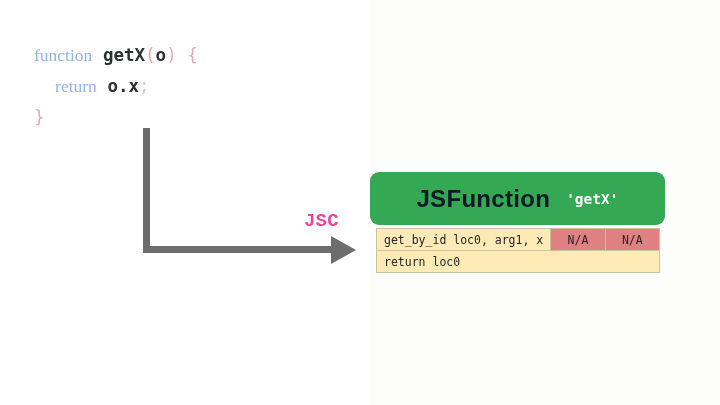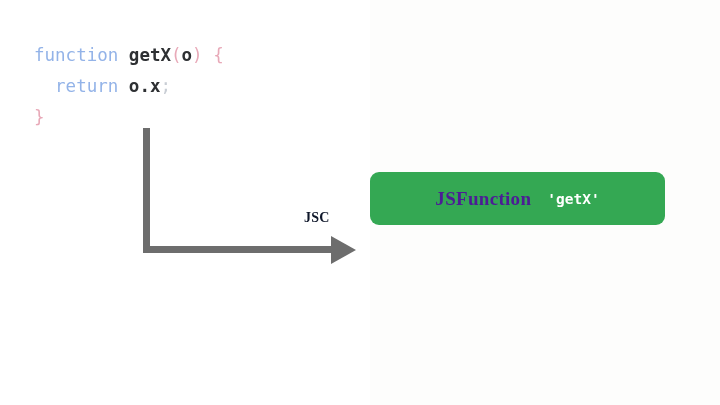--- a/index.html
+++ b/index.html
@@ -32,21 +32,21 @@
     position: absolute;
     left: 34px;
     top: 40px;
     font-family: "DejaVu Sans Mono", "Liberation Mono", monospace;
     font-size: 17.5px;
     line-height: 31px;
     white-space: pre;
     letter-spacing: 0px;
   }
   .code-line { display: block; }
-  .tok-keyword { color: #93b3e8; }
+  .tok-keyword { color: #93b3e8; font-family: Liberation Serif, serif; }
   .tok-ident   { color: #2e3033; font-weight: 700; }
   .tok-punct   { color: #e8a9b8; }
   .tok-plain   { color: #2e3033; font-weight: 600; }
   .tok-semi    { color: #c8cdd4; }
   .tok-brace   { color: #e8a9b8; }
 
   
   #arrow-vertical {
     position: absolute;
     left: 143px;
@@ -70,45 +70,45 @@
     width: 0;
     height: 0;
     border-top: 14px solid transparent;
     border-bottom: 14px solid transparent;
     border-left: 25px solid #6d6d6d;
   }
   #arrow-label {
     position: absolute;
     left: 304px;
     top: 210px;
-    font-family: Liberation Serif, serif;
-    font-size: 14px;
+    font-family: Liberation Mono, monospace;
+    font-size: 19px;
     font-weight: 600;
-    color: #0f172a;
+    color: #ec4899;
     letter-spacing: 0.2px;
   }
 
   
   #jsfunction-card {
     position: absolute;
     left: 370px;
     top: 172px;
     width: 295px;
     height: 53px;
     background: #34a853;
     border-radius: 9px;
     display: flex;
     align-items: center;
     justify-content: center;
   }
   #jsfunction-title {
-    font-family: Liberation Serif, serif;
-    font-size: 19px;
+    font-family: Liberation Sans, sans-serif;
+    font-size: 24px;
     font-weight: bold;
-    color: #4c1d95;
+    color: #0f172a;
     letter-spacing: 0.3px;
   }
   #jsfunction-name {
     font-family: "DejaVu Sans Mono", "Liberation Mono", monospace;
     font-size: 14.5px;
     font-weight: bold;
     color: #ffffff;
     margin-left: 16px;
   }
 
@@ -152,14 +152,26 @@
   <div id="arrow-vertical"></div>
   <div id="arrow-horizontal"></div>
   <div id="arrow-head"></div>
   <div id="arrow-label">JSC</div>
 
   <div id="jsfunction-card">
     <span id="jsfunction-title">JSFunction</span>
     <span id="jsfunction-name">'getX'</span>
   </div>
 
+  <table id="bytecode-table">
+    <tbody id="bytecode-body">
+        <tr>
+          <td class="cell-op">get_by_id loc0, arg1, x</td>
+          <td class="cell-na">N/A</td>
+          <td class="cell-na">N/A</td>
+        </tr>
+        <tr>
+          <td class="cell-op" colspan="3">return loc0</td>
+        </tr>
+      </tbody>
+  </table>
 
 </div>
 
 </body></html>

